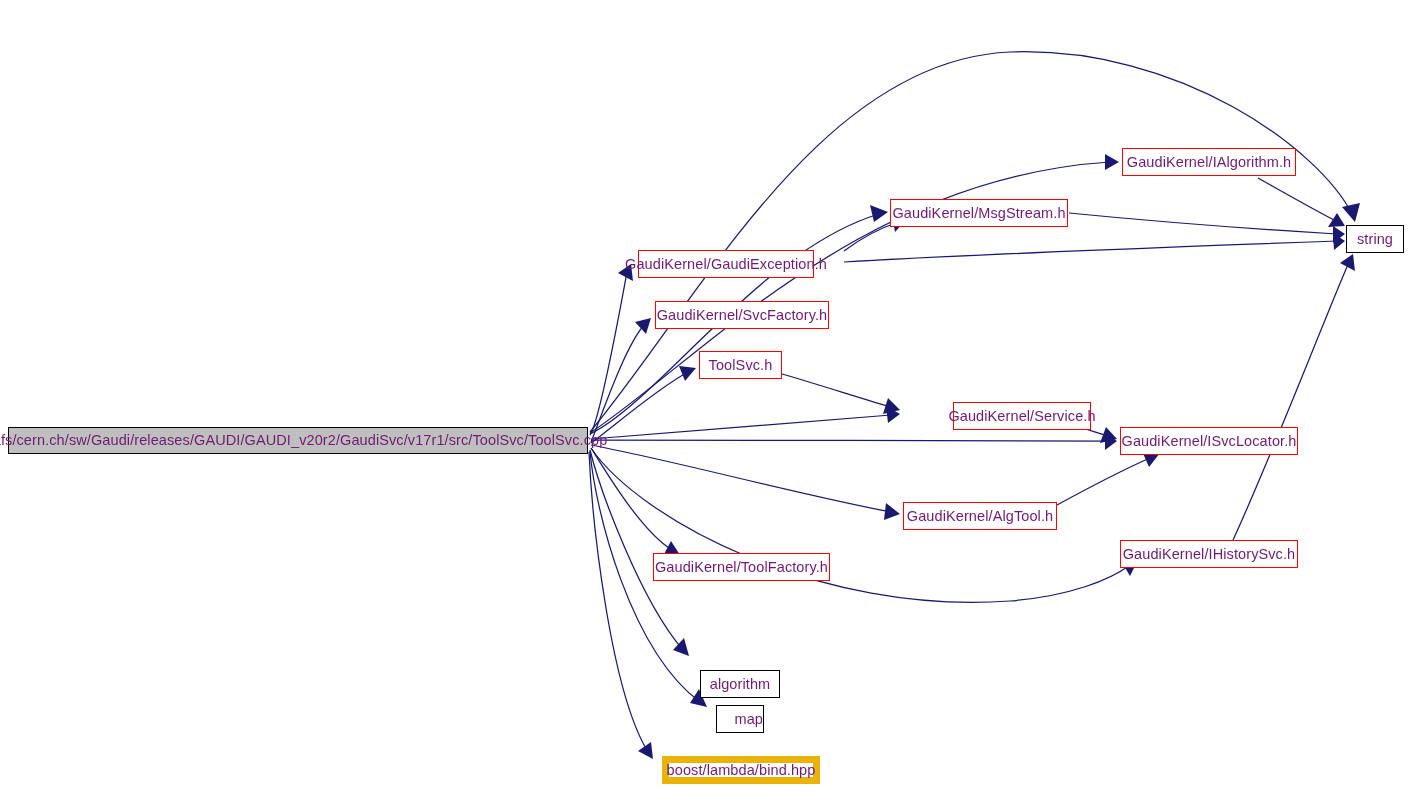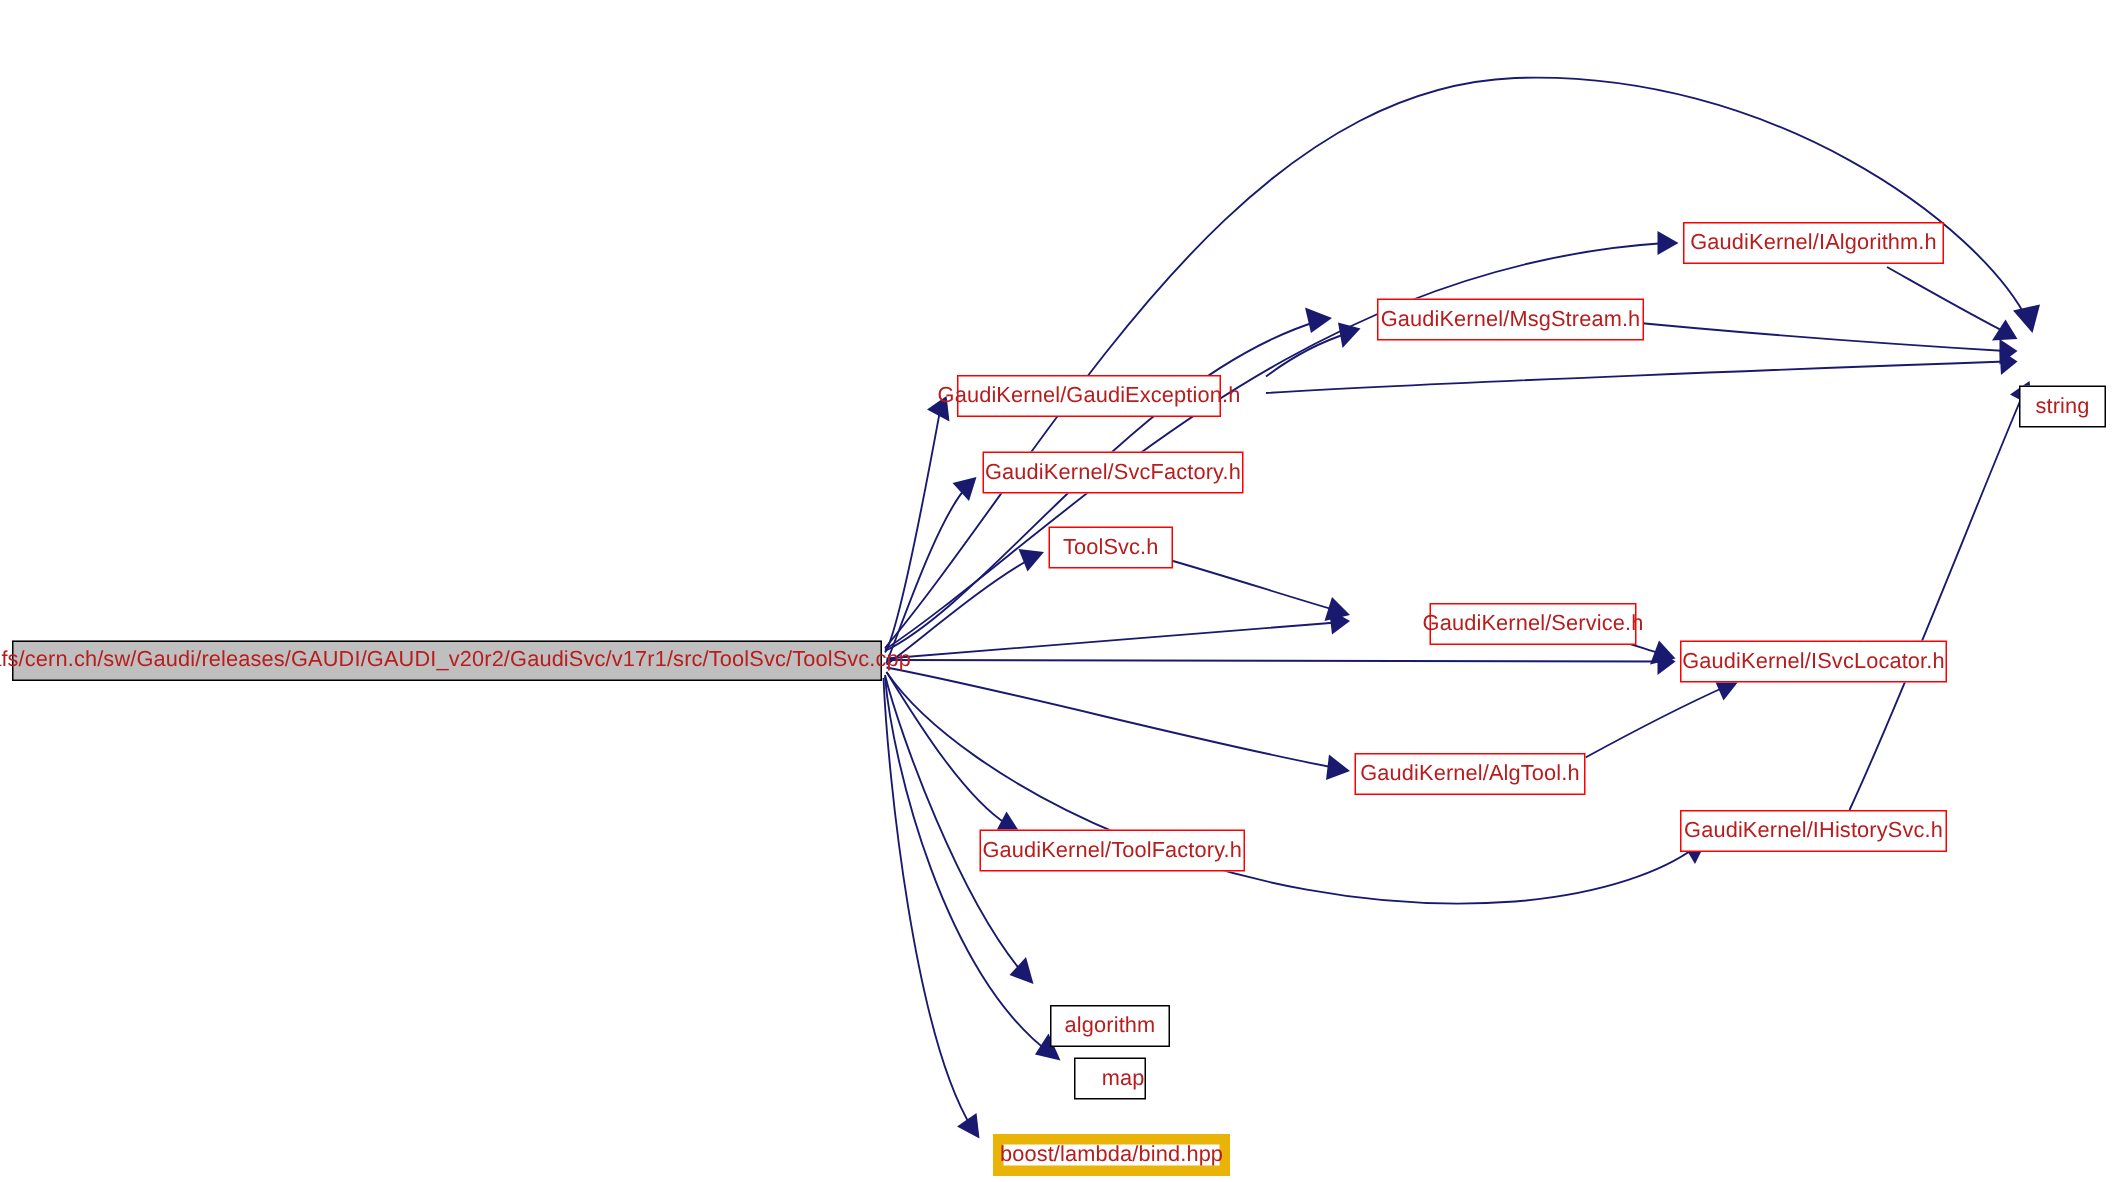--- a/index.html
+++ b/index.html
@@ -25,21 +25,21 @@
   }
   .node {
     position: absolute;
     box-sizing: border-box;
     display: flex;
     align-items: center;
     justify-content: center;
     white-space: nowrap;
     font-size: 14.5px;
     line-height: 1;
-    color: #b91c1c;
+    color: #701a75;
     background: #ffffff;
     border: 1px solid #000000;
     letter-spacing: 0.1px;
   }
   .node.root {
     background: #bfbfbf;
     border: 1px solid #000000;
     font-size: 14.5px;
   }
   .node.project {
@@ -111,24 +111,24 @@
       <path class="edge-path" d="M 1233 540 C 1270 460 1320 330 1349 262" stroke="#191970"></path>
       <polygon class="arrow-head" points="1353,254 1355,271 1340,263" fill="#191970"></polygon>
     </svg>
   <div id="node-layer">
       <div class="node root" style="left: 8px; top: 427px; width: 580px; height: 27px;">
         <span>/afs/cern.ch/sw/Gaudi/releases/GAUDI/GAUDI_v20r2/GaudiSvc/v17r1/src/ToolSvc/ToolSvc.cpp</span>
       </div>
       <div class="node project" style="left: 1122px; top: 148px; width: 174px; height: 28px;">
         <span>GaudiKernel/IAlgorithm.h</span>
       </div>
-      <div class="node project" style="left: 918px; top: 199px; width: 178px; height: 28px;">
+      <div class="node project" style="left: 890px; top: 199px; width: 178px; height: 28px;">
         <span>GaudiKernel/MsgStream.h</span>
       </div>
-      <div class="node system" style="left: 1346px; top: 225px; width: 58px; height: 28px; margin-top: 32px;">
+      <div class="node system" style="left: 1346px; top: 225px; width: 58px; height: 28px;">
         <span>string</span>
       </div>
       <div class="node project" style="left: 638px; top: 250px; width: 176px; height: 28px;">
         <span>GaudiKernel/GaudiException.h</span>
       </div>
       <div class="node project" style="left: 655px; top: 301px; width: 174px; height: 28px;">
         <span>GaudiKernel/SvcFactory.h</span>
       </div>
       <div class="node project" style="left: 699px; top: 351px; width: 83px; height: 28px;">
         <span>ToolSvc.h</span>

